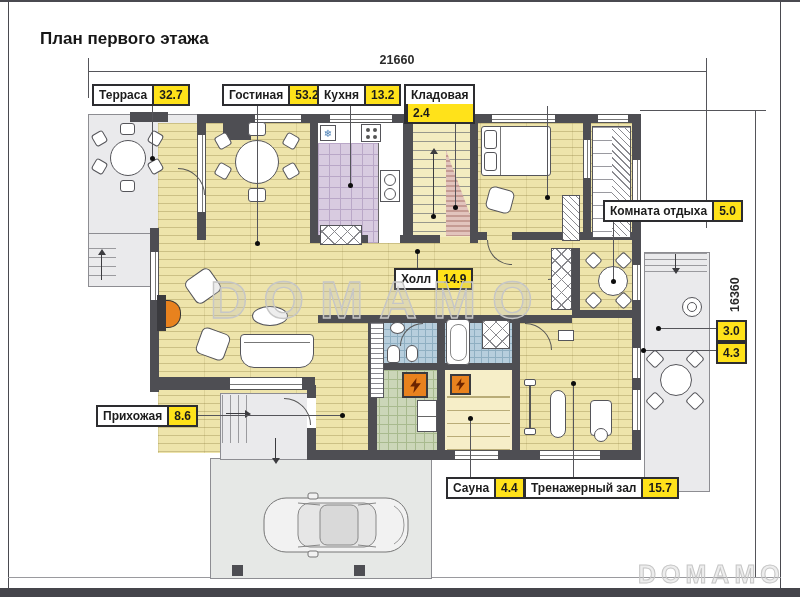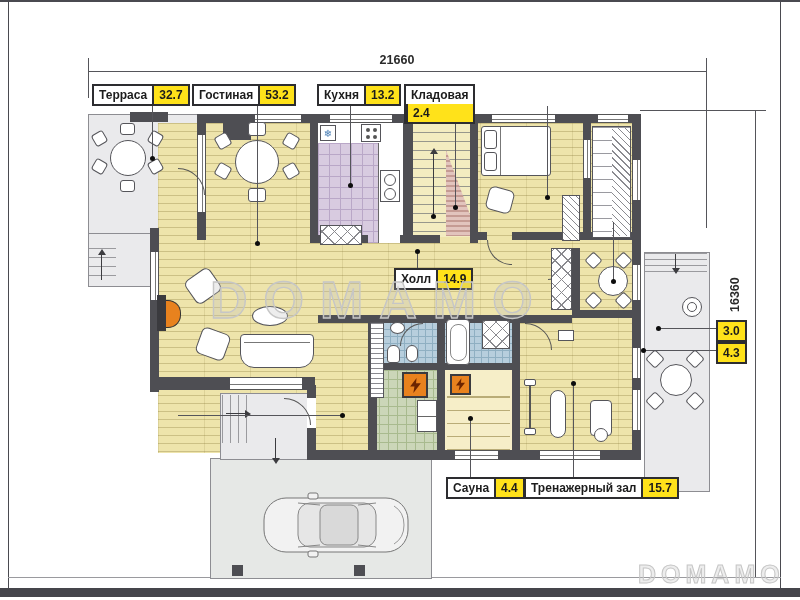--- a/index.html
+++ b/index.html
@@ -68,20 +68,21 @@
 <body>
 
 <div id="page">
 
   <div class="abs frame" style="left:0;top:2;width:800px;height:2px;"></div>
   <div class="abs frame" style="left:8px;top:2px;width:1px;height:586px;"></div>
   <div class="abs frame" style="left:780px;top:2px;width:1px;height:586px;"></div>
   <div class="thinline" style="left:8px;top:577px;width:773px;height:1px;"></div>
   <div class="abs" style="left:0;top:588px;width:800px;height:9px;background:#45454b;"></div>
 
+  <div class="title" style="left:40px;top:29px;">План первого этажа</div>
 
   <div class="dimtxt" style="left:347px;top:53px;width:100px;text-align:center;">21660</div>
   <div class="dimline" style="left:88px;top:71px;width:619px;height:1px;"></div>
   <div class="dimline" style="left:88px;top:58px;width:1px;height:40px;"></div>
   <div class="dimline" style="left:706px;top:58px;width:1px;height:170px;"></div>
 
   <div class="dimline" style="left:640px;top:110px;width:126px;height:1px;"></div>
   <div class="dimline" style="left:755px;top:110px;width:1px;height:467px;"></div>
   <div class="dimtxt" style="left:728px;top:255px;height:80px;writing-mode:vertical-rl;transform:rotate(180deg);text-align:center;">16360</div>
 
@@ -299,42 +300,50 @@
     <div class="dot" style="left:340px;top:413px;"></div>
   <div class="lead" style="left:470px;top:419px;width:1px;height:58px;"></div>
     <div class="dot" style="left:468px;top:416px;"></div>
   <div class="lead" style="left:573px;top:384px;width:1px;height:93px;"></div>
     <div class="dot" style="left:571px;top:381px;"></div>
 
   <div class="lbl" style="left:92px;top:84px;">
     <span class="nm">Терраса</span>
     <span class="vl">32.7</span>
   </div>
-  <div class="lbl" style="left:192px;top:84px;">
+  <div class="lbl" style="left:222px;top:84px;">
     <span class="nm">Гостиная</span>
     <span class="vl">53.2</span>
   </div>
   <div class="lbl" style="left:317px;top:84px;">
     <span class="nm">Кухня</span>
     <span class="vl">13.2</span>
   </div>
   <div class="lbl" style="left:404px;top:84px;flex-direction:column;">
     <span class="nm">Кладовая</span>
     <span class="vl">2.4</span>
   </div>
+  <div class="lbl" style="left:603px;top:200px;">
+    <span class="nm">Комната отдыха</span>
+    <span class="vl">5.0</span>
+  </div>
   <div class="lbl" style="left:394px;top:268px;">
     <span class="nm">Холл</span>
     <span class="vl">14.9</span>
   </div>
   <div class="lbl vonly" style="left:716px;top:320px;">
     <span class="vl">3.0</span>
   </div>
   <div class="lbl vonly" style="left:716px;top:342px;">
     <span class="vl">4.3</span>
   </div>
+  <div class="lbl" style="left:96px;top:405px;">
+    <span class="nm">Прихожая</span>
+    <span class="vl">8.6</span>
+  </div>
   <div class="lbl" style="left:446px;top:477px;">
     <span class="nm">Сауна</span>
     <span class="vl">4.4</span>
   </div>
   <div class="lbl" style="left:524px;top:477px;">
     <span class="nm">Тренажерный зал</span>
     <span class="vl">15.7</span>
   </div>
 
   <div class="wm" style="left:210px;top:270px;font-size:52px;">DOMAMO</div>

